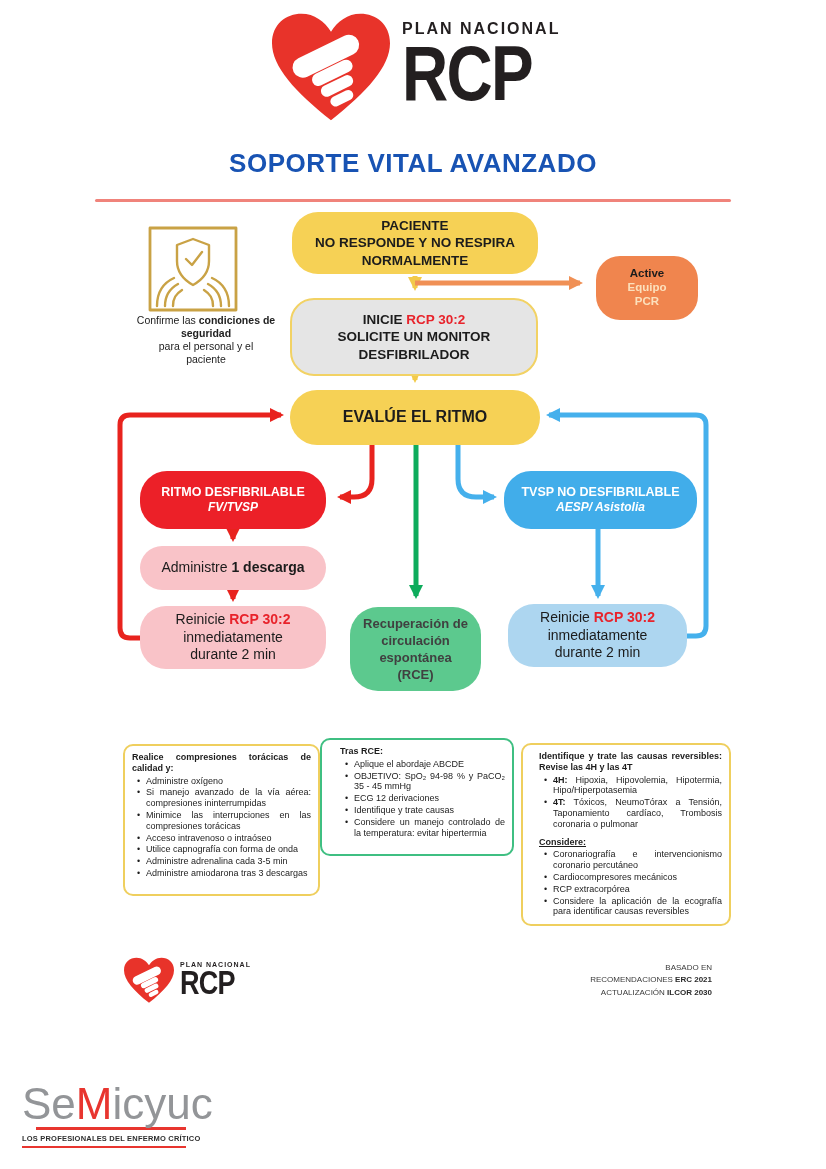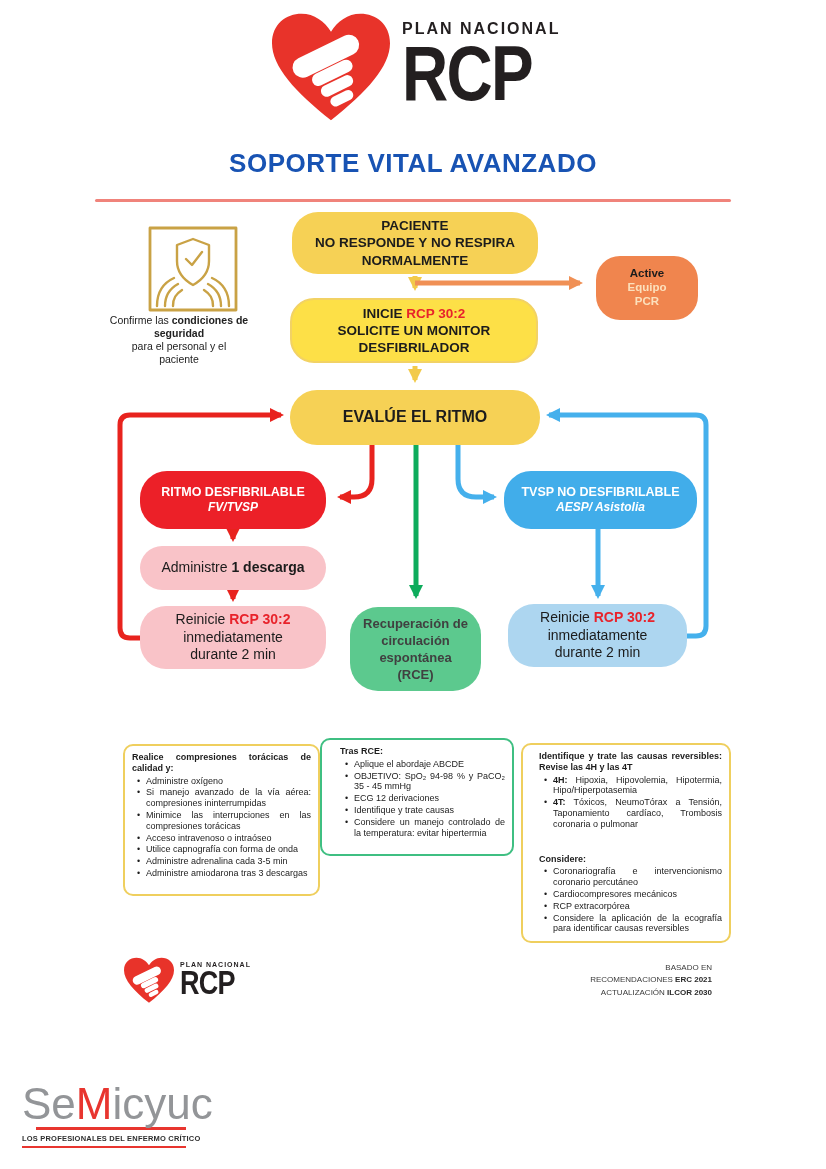--- a/index.html
+++ b/index.html
@@ -10,33 +10,33 @@
   .logo-big .heart{width:138px;height:118px;}
   .logo-big .words{margin-left:2px;padding-top:10px;}
   .brand-top{font-size:16px;font-weight:700;letter-spacing:2px;color:#231f20;}
   .brand-main{display:inline-block;font-size:78px;font-weight:800;color:#231f20;line-height:0.92;
               transform:scaleX(0.82);transform-origin:left top;letter-spacing:-2px;}
   .page-title{position:absolute;left:0;top:148px;width:826px;text-align:center;
               font-size:26px;font-weight:800;color:#1853b3;letter-spacing:0.5px;}
   .divider{position:absolute;left:95px;top:199px;width:636px;height:3px;background:#f0837b;border-radius:2px;}
   
   .safety-icon{position:absolute;left:148px;top:226px;width:90px;height:86px;}
-  .safety-text{position:absolute;left:94px;top:314px;width:170px;text-align:center;
+  .safety-text{position:absolute;left:121px;top:314px;width:170px;text-align:center;
                font-size:10.5px;color:#222;line-height:1.25;}
   .safety-text b{font-weight:800;}
   
   .node{position:absolute;display:flex;flex-direction:column;justify-content:center;
         text-align:center;line-height:1.28;box-sizing:border-box;}
   .n-paciente{left:292px;top:212px;width:246px;height:62px;background:#f6d155;border-radius:26px;
               font-size:13.5px;font-weight:800;color:#1c1c1c;}
   .n-active{left:596px;top:256px;width:102px;height:64px;background:#f0854e;border-radius:24px;
             font-size:11.5px;font-weight:800;line-height:1.2;}
   .n-active .a1{color:#1c1c1c;}
   .n-active .a2{color:#fce0bc;}
-  .n-inicie{left:290px;top:298px;width:248px;height:65px;background:#fde047;border:2.5px solid #f2d264;
+  .n-inicie{left:290px;top:298px;width:248px;height:78px;background:#e5e5e5;border:2.5px solid #f2d264;
             border-radius:24px;font-size:13.5px;font-weight:800;color:#1c1c1c;}
   .n-inicie .hl{color:#e8232b;}
   .n-evalue{left:290px;top:390px;width:250px;height:55px;background:#f6d155;border-radius:27px;
             font-size:16px;font-weight:800;color:#1c1c1c;}
   .n-rdesf{left:140px;top:471px;width:186px;height:58px;background:#ec2028;border-radius:27px;
            font-size:12.5px;font-weight:800;color:#fff;}
   .n-rdesf .it, .n-rnodesf .it{font-style:italic;font-weight:700;font-size:12px;}
   .n-rnodesf{left:504px;top:471px;width:193px;height:58px;background:#41adea;border-radius:27px;
              font-size:12.5px;font-weight:800;color:#fff;}
   .n-administre{left:140px;top:546px;width:186px;height:44px;background:#f9c3c8;border-radius:22px;
@@ -57,21 +57,21 @@
   .panel-yellow{border:2px solid #efcf5e;}
   .panel-green{border:2px solid #3fbf82;padding-left:18px;}
   .p-quality{left:123px;top:744px;width:197px;min-height:152px;}
   .p-rce{left:320px;top:738px;width:194px;min-height:118px;}
   .p-causas{left:521px;top:743px;width:210px;min-height:181px;padding-left:16px;}
   .panel .ptitle{font-weight:800;text-align:justify;}
   .panel ul{margin:2px 0 0 0;padding:0;list-style:none;}
   .panel li{position:relative;padding-left:14px;margin:0 0 1px 0;}
   .panel li::before{content:"•";position:absolute;left:5px;top:0;}
   .panel .lead{font-weight:800;}
-  .panel .subtitle{font-weight:800;margin-top:24px;}
+  .panel .subtitle{font-weight:800;margin-top:7px;text-decoration:underline;}
   
   .logo-small{position:absolute;left:120px;top:956px;display:flex;align-items:flex-start;}
   .logo-small .heart{width:58px;height:50px;}
   .logo-small .words{margin-left:2px;padding-top:5px;}
   .logo-small .brand-top{font-size:7px;letter-spacing:1px;}
   .logo-small .brand-main{font-size:33px;letter-spacing:-1px;}
   .credits{position:absolute;right:114px;top:962px;text-align:right;font-size:8px;color:#3a3a3a;line-height:1.55;}
   .credits b{font-weight:800;color:#2a2a2a;}
   .semicyuc{position:absolute;left:22px;top:1082px;width:168px;}
   .semi-word{font-size:44px;line-height:1;color:#939598;letter-spacing:0px;}

